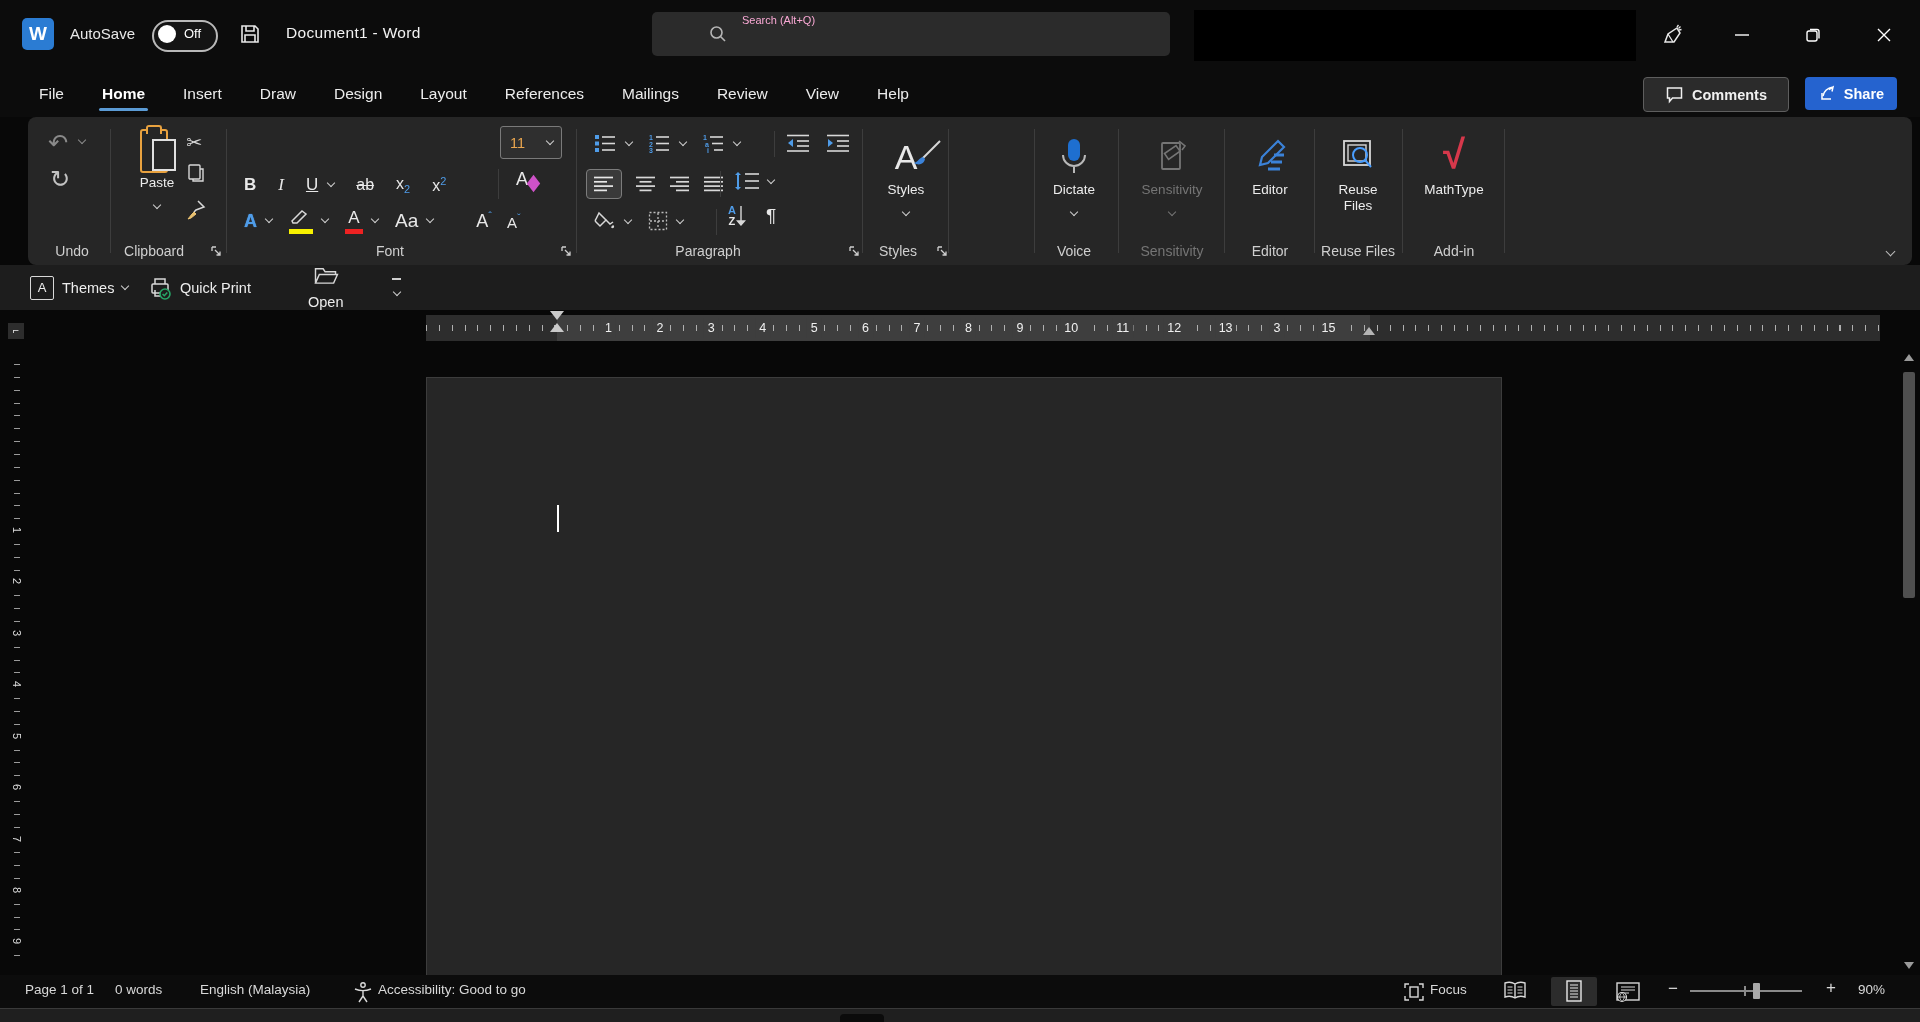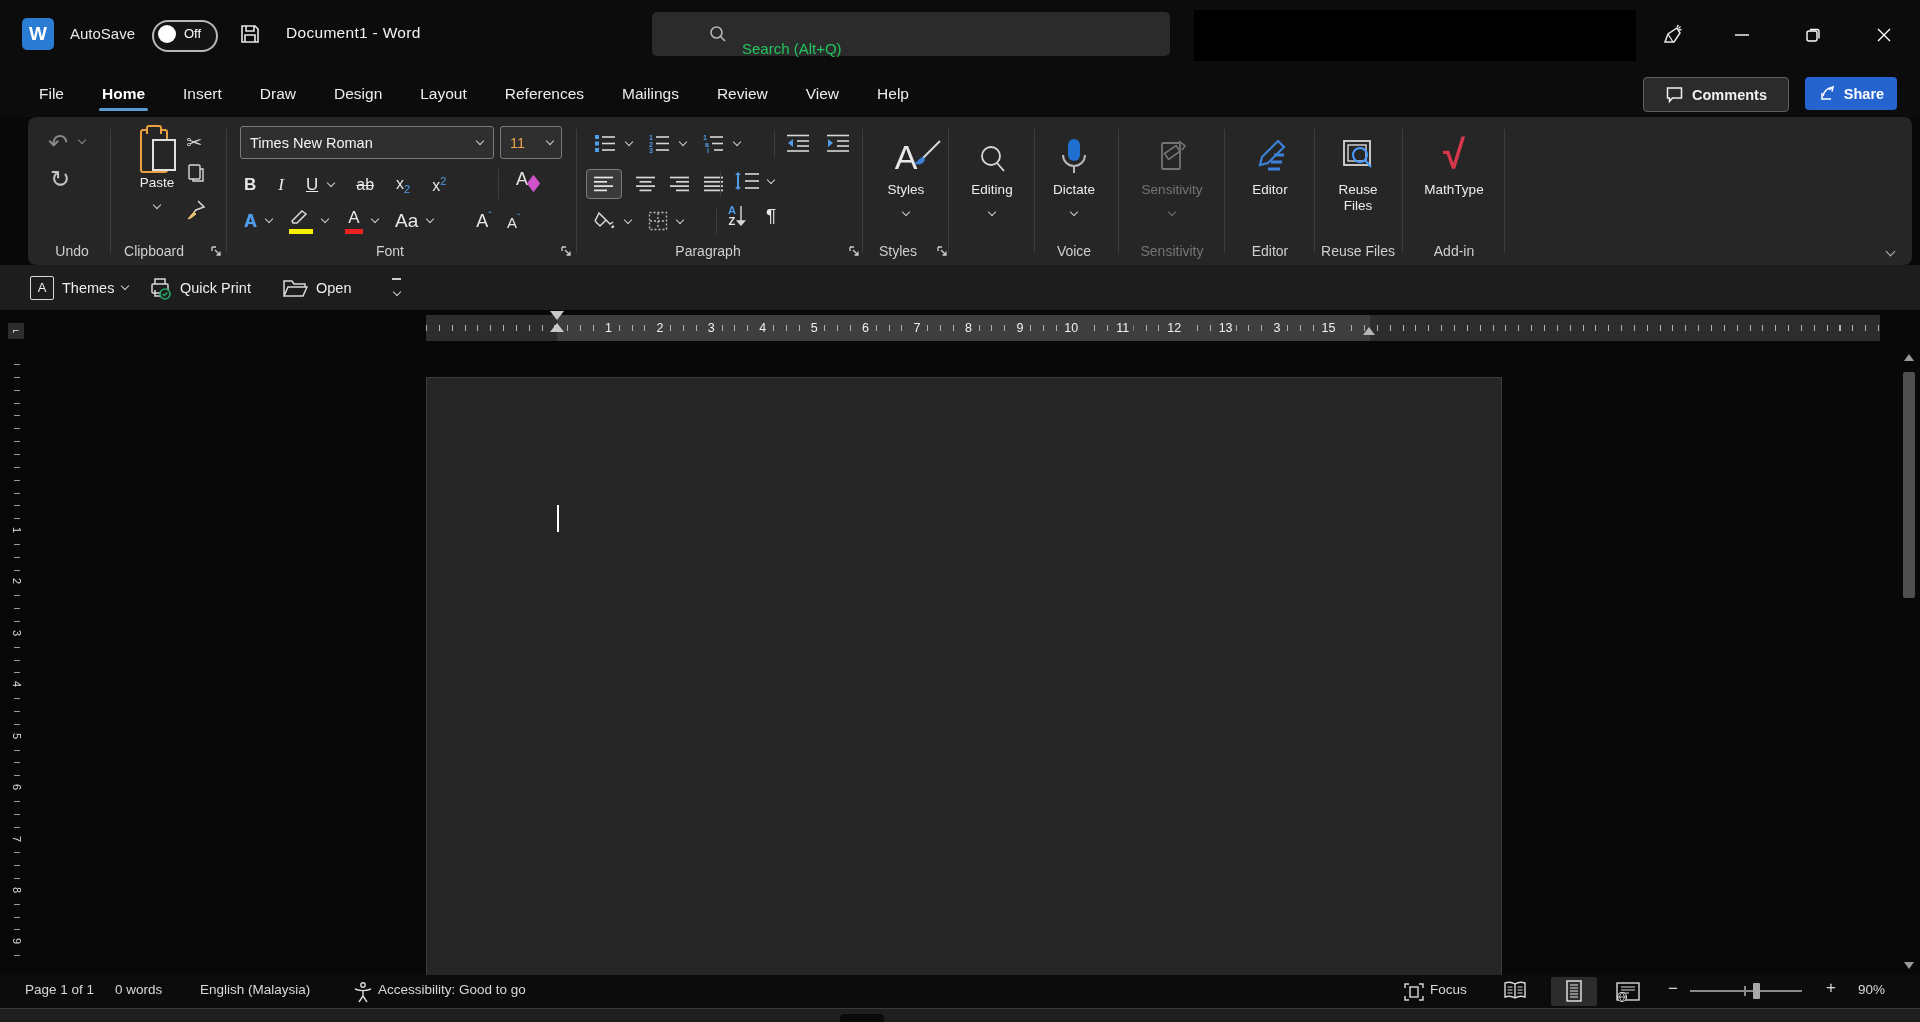--- a/index.html
+++ b/index.html
@@ -11,21 +11,21 @@
   #word-logo{position:absolute;left:22px;top:18px;width:32px;height:32px;border-radius:5px;
     background:#2b7cd3;color:#fff;font-weight:bold;font-size:19px;line-height:32px;text-align:center;}
   #autosave-label{position:absolute;left:70px;top:25px;font-size:15px;}
   #autosave-toggle{position:absolute;left:152px;top:20px;width:62px;height:28px;border:2px solid #b9b9b9;
     border-radius:16px;background:#141414;}
   #autosave-knob{position:absolute;left:4px;top:3px;width:18px;height:18px;border-radius:50%;background:#fff;}
   #autosave-state{position:absolute;left:30px;top:4px;font-size:13px;color:#fff;}
   #save-btn{position:absolute;left:238px;top:22px;}
   #doc-title{position:absolute;left:286px;top:24px;font-size:15.5px;color:#f2f2f2;letter-spacing:.3px;}
   #search-box{position:absolute;left:652px;top:12px;width:518px;height:44px;background:#2b2b2b;border-radius:5px;}
-  #search-box .ph{position:absolute;left:90px;top:28px;font-size:15px;color:#22c55e;}
+  #search-box .ph{position:absolute;left:90px;top:2px;font-size:11px;color:#f9a8d4;}
   #search-box svg{position:absolute;left:56px;top:12px;}
   #redacted-block{position:absolute;left:1194px;top:10px;width:442px;height:51px;background:#000;}
   .winbtn{position:absolute;top:16px;width:40px;height:38px;display:flex;align-items:center;justify-content:center;}
   
   #tabrow{position:absolute;left:0;top:71px;width:1920px;height:46px;background:#0c0c0c;}
   #tabs{position:absolute;left:20px;top:0;height:46px;display:flex;align-items:center;}
   .tab{font-size:15.5px;color:#ececec;padding:10px 19px;position:relative;}
   .tab.active{font-weight:bold;color:#fff;}
   .tab.active:after{content:"";position:absolute;left:16px;right:16px;bottom:2px;height:3px;
     border-radius:2px;background:#5b9bd5;}
@@ -211,24 +211,20 @@
       <path d="M7 16 v2 h10 v-12 h-3" fill="none" stroke="#d8d8d8" stroke-width="1.4"></path>
     </svg>
   </div>
   <div class="abs" style="left:156px;top:82px;">
     <svg width="22" height="22" viewBox="0 0 22 22">
       <path d="M14 2 l6 6 -8 3 -2 2" fill="none" stroke="#d8d8d8" stroke-width="1.5"></path>
       <path d="M10 13 l-2 2 -4 5 3-1 5-4 z" fill="#e8c070" stroke="#e8c070" stroke-width="1"></path>
     </svg>
   </div>
 
-  <div class="combo" style="left:212px;top:9px;width:252px;">
-    <span style="margin-left:9px;flex:1;">Times New Roman</span>
-    <span class="chv sm" style="margin-right:10px;margin-top:-3px;"></span>
-  </div>
   <div class="combo" style="left:472px;top:9px;width:60px;">
     <span style="margin-left:9px;flex:1;color:#eaa64f;">11</span>
     <span class="chv sm" style="margin-right:8px;margin-top:-3px;"></span>
   </div>
 
   <div class="abs" style="left:216px;top:52px;height:32px;display:flex;align-items:center;gap:22px;">
     <span style="font-weight:bold;font-size:17px;">B</span>
     <span style="font-style:italic;font-family:'Liberation Serif',serif;font-size:17px;">I</span>
     <span style="text-decoration:underline;font-size:17px;">U</span>
     <span class="chv sm" style="margin-left:-12px;margin-top:-4px;"></span>
@@ -390,30 +386,20 @@
       <span style="font-size:34px;line-height:40px;">A</span>
       <svg width="34" height="30" viewBox="0 0 34 30" style="position:absolute;left:46px;top:14px;">
         <path d="M30 2 L12 20" stroke="#d8d8d8" stroke-width="2"></path>
         <path d="M13 18 c-4 1 -5 5 -9 6 5 3 10 1 11-4 z" fill="#3b82d8"></path>
       </svg>
     </div>
     <div class="lbl">Styles</div>
     <div style="margin-top:4px;"><span class="chv sm"></span></div>
   </div>
 
-  <div class="bigbtn" style="left:922px;">
-    <div class="icon">
-      <svg width="30" height="34" viewBox="0 0 30 34">
-        <circle cx="14" cy="13" r="9" fill="none" stroke="#d8d8d8" stroke-width="1.8"></circle>
-        <line x1="20" y1="20" x2="27" y2="28" stroke="#d8d8d8" stroke-width="1.8"></line>
-      </svg>
-    </div>
-    <div class="lbl">Editing</div>
-    <div style="margin-top:4px;"><span class="chv sm"></span></div>
-  </div>
 
   <div class="bigbtn" style="left:1004px;">
     <div class="icon">
       <svg width="34" height="40" viewBox="0 0 34 40">
         <rect x="11" y="2" width="12" height="22" rx="6" fill="#1e6fd0"></rect>
         <path d="M6 18 a11 11 0 0 0 22 0" fill="none" stroke="#b8b8b8" stroke-width="2"></path>
         <line x1="17" y1="30" x2="17" y2="36" stroke="#b8b8b8" stroke-width="2"></line>
       </svg>
     </div>
     <div class="lbl">Dictate</div>
@@ -501,21 +487,21 @@
   </div>
   <div class="qat-item" style="left:148px;">
     <svg width="24" height="24" viewBox="0 0 24 24">
       <rect x="4" y="8" width="16" height="9" rx="1" fill="none" stroke="#d8d8d8" stroke-width="1.5"></rect>
       <path d="M7 8 V3 h10 v5 M7 14 v6 h6" fill="none" stroke="#d8d8d8" stroke-width="1.5"></path>
       <circle cx="17" cy="18" r="5" fill="#1d1d1d" stroke="#27a567" stroke-width="1.6"></circle>
       <path d="M14.6 18 l1.7 1.7 3-3.2" fill="none" stroke="#27a567" stroke-width="1.6"></path>
     </svg>
     <span>Quick Print</span>
   </div>
-  <div class="qat-item" style="left:282px;">
+  <div class="qat-item" style="left:308px;flex-direction:column;">
     <svg width="26" height="22" viewBox="0 0 26 22">
       <path d="M2 19 V4 h8 l2 3 h11 v3 M2 19 l4-9 h19 l-4 9 z" fill="none" stroke="#d8d8d8" stroke-width="1.5"></path>
     </svg>
     <span>Open</span>
   </div>
   <div class="qat-item" style="left:392px;">
     <span style="display:inline-block;text-align:center;">
       <span style="display:block;width:9px;height:2px;background:#cfcfcf;margin:0 auto 2px;"></span>
       <span class="chv sm"></span>
     </span>

